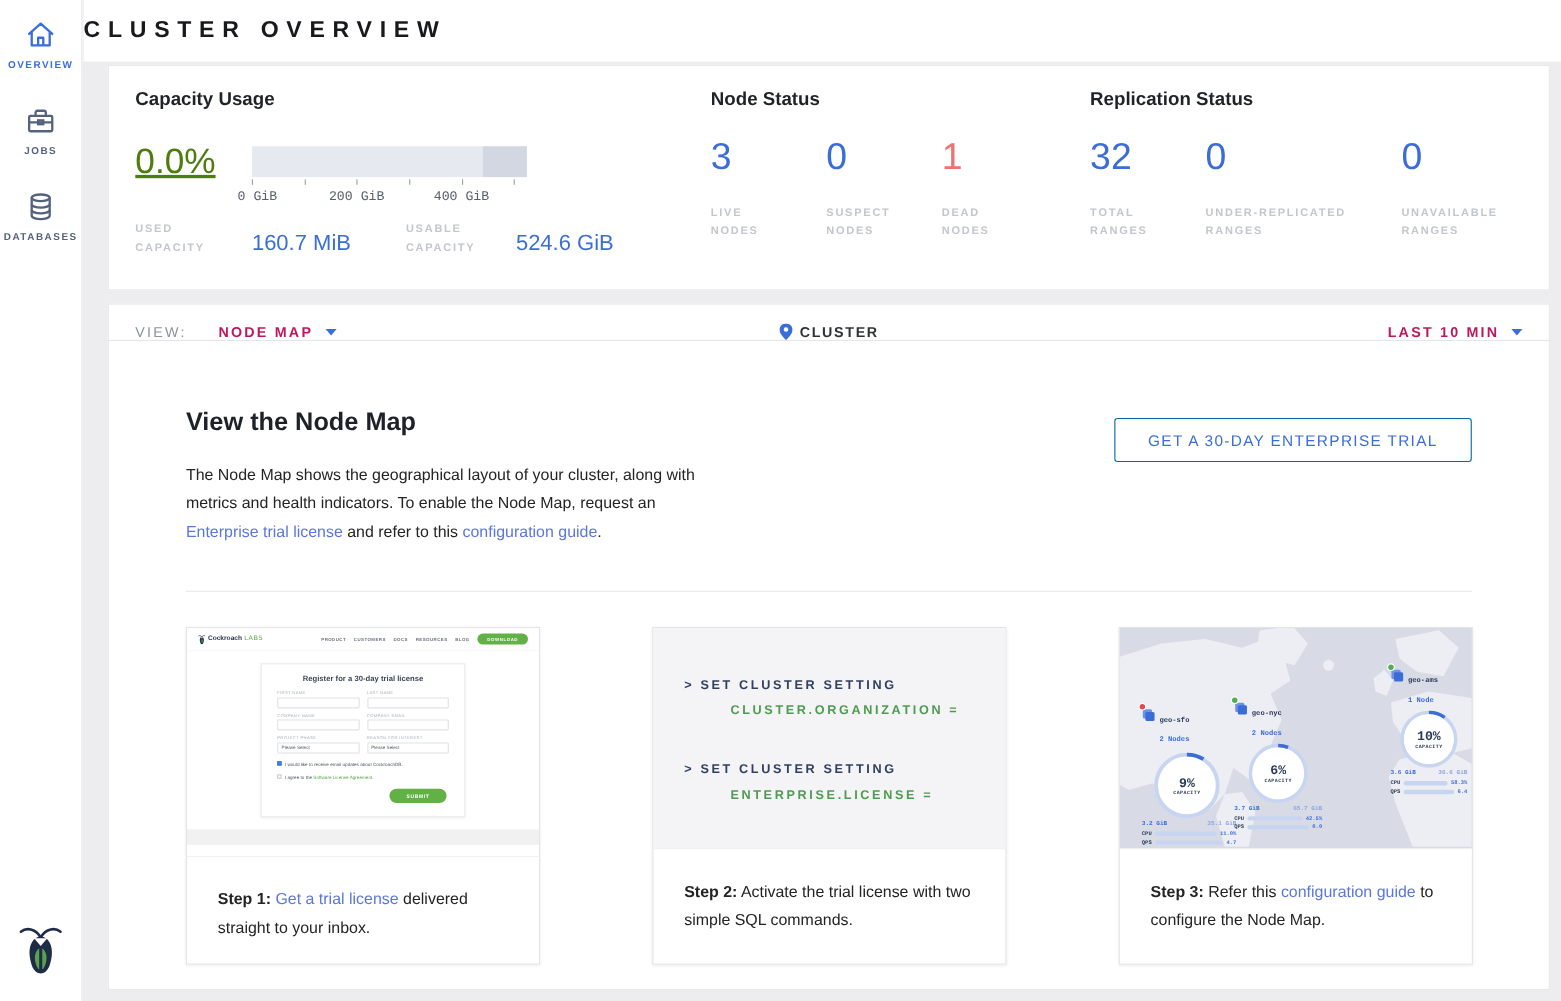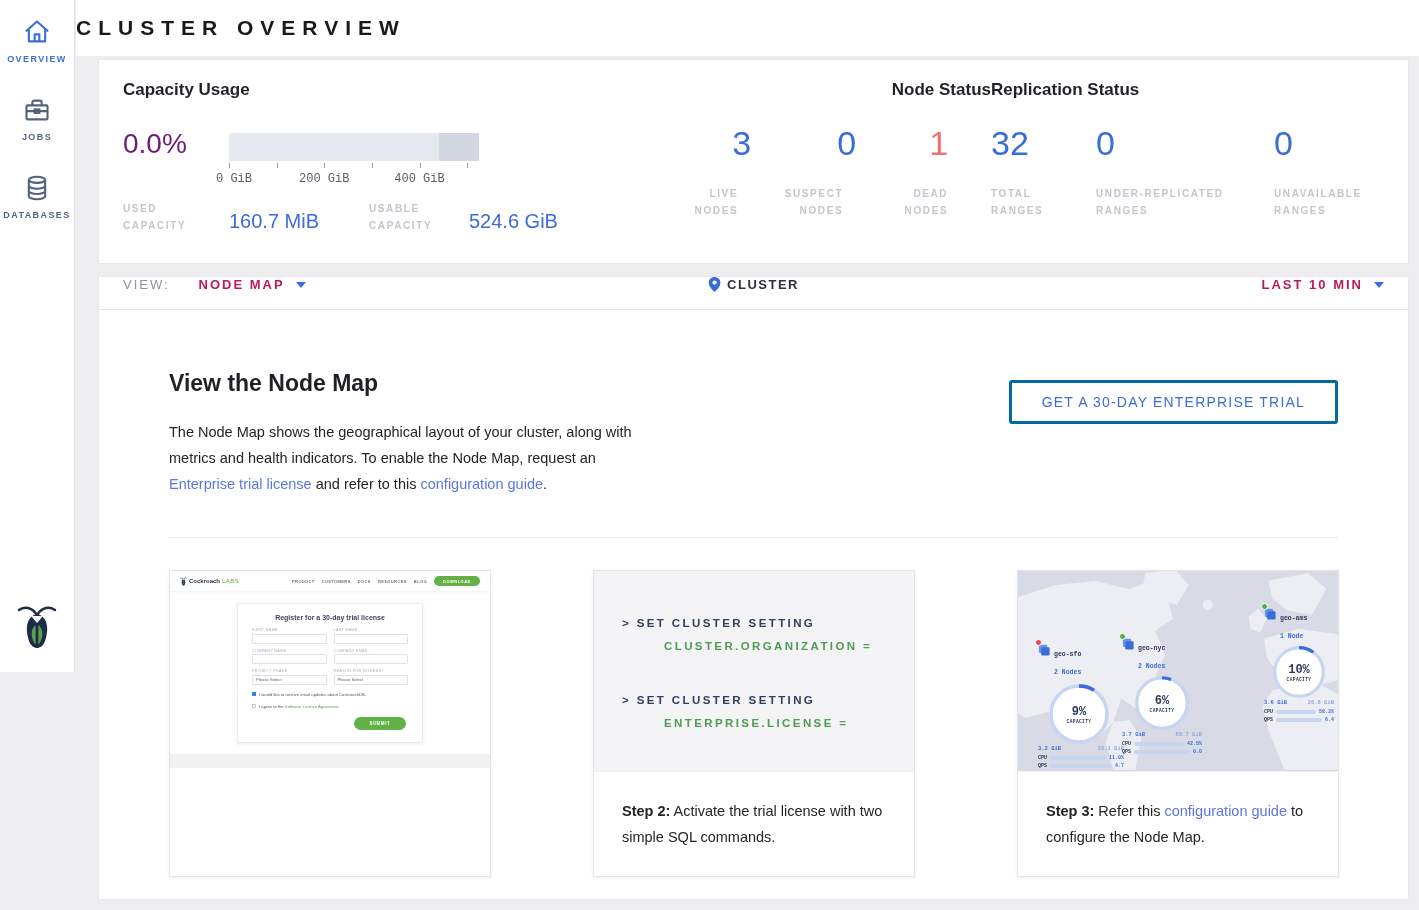--- a/index.html
+++ b/index.html
@@ -1,75 +1,75 @@
 <!DOCTYPE html>
 <html><head>
 <meta charset="utf-8">
 <style>
   * { margin:0; padding:0; box-sizing:border-box; }
   html,body { width:1419px; height:910px; overflow:hidden; }
   body { background:#ededef; font-family:"Liberation Sans", sans-serif; color:#24272c; }
 
   
-  .sidebar { position:fixed; left:0; top:0; width:75px; height:672px; background:#fff;
+  .sidebar { position:fixed; left:0; top:0; width:75px; height:910px; background:#fff;
              border-right:1px solid #e2e3e6; display:flex; flex-direction:column; align-items:center; z-index:5; }
   .nav-item { width:75px; padding:18px 0 14px; display:flex; flex-direction:column; align-items:center; cursor:pointer; }
   .nav-item svg { width:30px; height:28px; stroke:#54627e; fill:none; stroke-width:1.8; }
   .nav-item .nav-label { margin-top:8px; font-size:9px; font-weight:700; letter-spacing:1.4px; color:#54627e; }
   .nav-item.active svg { stroke:#3b6ddb; }
   .nav-item.active .nav-label { color:#3b6ddb; }
   .sidebar-logo { margin-top:auto; margin-bottom:18px; }
 
   
   .content { margin-left:76px; }
   .title-band { background:#fff; height:56px; display:flex; align-items:center; }
   .page-title { font-size:21px; font-weight:700; letter-spacing:7px; color:#17191c; }
 
   .panel { background:#fff; border:1px solid #e7e8ea; margin-left:22px; margin-right:10px; }
 
   
   .stats-panel { margin-top:3px; height:205px; display:flex; padding:20px 24px 0 24px; }
   .stat-title { font-size:17px; font-weight:600; color:#1f2227; }
   .sec-capacity { width:528px; }
   .cap-row { display:flex; margin-top:28px; }
-  .cap-pct { font-size:28px; color:#701a75; width:106px; }
+  .cap-pct { font-size:32px; color:#4d7c0f; width:106px;text-decoration:underline; }
   .cap-bar-wrap { position:relative; width:250px; margin-top:5px; }
   .cap-bar { height:28px; background:#e7e9f1; position:relative; }
   .cap-bar .cap-bar-dark { position:absolute; right:0; top:0; height:28px; width:16%; background:#d3d7e2; }
   .cap-ticks { position:relative; height:6px; margin-top:2px; }
   .cap-ticks i { position:absolute; top:0; width:1px; height:5px; background:#9aa0ab; }
   .cap-tick-labels { position:relative; height:14px; margin-top:3px; font-size:12px; color:#596069; }
   .cap-tick-labels span { position:absolute; transform:translateX(-50%); white-space:nowrap;font-family:Liberation Mono, monospace; }
   .cap-metrics { display:flex; margin-top:14px; }
   .metric-label { font-size:10px; font-weight:700; letter-spacing:1.6px; color:#c3c6cd; line-height:17px; }
   .metric-value { font-size:20px; color:#3b6dd8; align-self:flex-end; margin-bottom:1px; }
-  .sec-nodes { width:348px;text-align:right; }
+  .sec-nodes { width:348px; }
   .sec-repl { flex:1; }
   .stat-items { display:flex; margin-top:24px; }
   .stat-item .stat-num { font-size:34px; color:#3b6dd8; }
   .stat-item .stat-num.red { color:#ee7173; }
   .stat-item .stat-label { margin-top:22px; font-size:10px; font-weight:700; letter-spacing:1.6px; color:#c3c6cd; line-height:17px; width:92px; }
 
   
-  .view-bar { margin-top:12px; height:34px; display:flex; align-items:flex-start; border-bottom:1px solid #e4e5e7; position:relative; padding:0 24px;gap:30px; }
+  .view-bar { margin-top:12px; height:34px; display:flex; align-items:flex-end; border-bottom:1px solid #e4e5e7; position:relative; padding:0 24px;gap:30px; }
   .vb-left { display:flex; align-items:center; gap:9px; cursor:pointer; }
   .vb-label { font-size:13px; letter-spacing:2px; color:#8e939c; }
   .vb-value { font-size:13px; font-weight:600; letter-spacing:2px; color:#be185d;padding-left:20px; }
   .caret { display:inline-block; width:0; height:0; border-left:5px solid transparent; border-right:5px solid transparent; border-top:6px solid #3b6dd8; margin-left:2px; }
   .vb-center { position:absolute; left:50%; transform:translateX(-50%); display:flex; align-items:center; gap:7px; }
   .vb-scope { font-size:13px; font-weight:600; letter-spacing:1.5px; color:#2e3237; }
   .vb-right { margin-left:auto; display:flex; align-items:center; gap:9px; cursor:pointer; }
 
   
   .main-panel { border-top:none; height:590px; }
   .nm-header { display:flex; justify-content:space-between; padding:60px 70px 0 70px; }
   .nm-heading { font-size:23px; font-weight:600; color:#1e2126; }
   .nm-desc { margin-top:22px; width:478px; font-size:14.5px; line-height:26px; color:#242424; }
   a.link { color:#5b77dd; text-decoration:none; cursor:pointer; }
-  .trial-btn { align-self:flex-start; margin-top:10px; background:#fff; border:3px solid #0369a1; border-radius:3px;
+  .trial-btn { align-self:flex-start; margin-top:10px; background:#fff; border:1px solid #0369a1; border-radius:3px;
                padding:11px 30px; font-family:"Liberation Sans",sans-serif; font-size:14px; letter-spacing:1.2px; color:#3b6dd8; cursor:pointer; }
   .divider { height:1px; background:#e7e7e9; margin:40px 70px 0 70px; }
 
   .cards { display:flex; justify-content:space-between; padding:32px 69px 0 70px; }
   .card { width:322px; height:307px; background:#fff; border:1px solid #e3e4e7; box-shadow:0 1px 3px rgba(0,0,0,.07); display:flex; flex-direction:column; }
   .card-media { height:200px; position:relative; overflow:hidden; }
   .card-caption { flex:1; padding:26px 26px 0 28px; font-size:14.5px; line-height:26px; color:#242424; border-top:1px solid #f0f0f1; }
   .step-bold { font-weight:700; }
 
   
@@ -318,20 +318,24 @@
                 <span>I would like to receive email updates about CockroachDB.</span>
               </div>
             <div class="ms-check">
                 <span class="ms-box"></span>
                 <span><span>I agree to the </span><span class="ms-link-green">Software License Agreement.</span></span>
               </div>
             <div class="ms-submit">SUBMIT</div>
           </div>
           <div class="ms-footer"></div>
         </div>
+        <div class="card-caption">
+          <span class="step-bold">Step 1:</span>
+          <a class="link">Get a trial license</a><span> delivered straight to your inbox.</span>
+        </div>
       </div>
 
       <div class="card">
         <div class="card-media code-area">
           <div class="code-line">&gt; SET CLUSTER SETTING</div>
           <div class="code-arg">CLUSTER.ORGANIZATION =</div>
           <div class="code-line">&gt; SET CLUSTER SETTING</div>
           <div class="code-arg">ENTERPRISE.LICENSE =</div>
         </div>
         <div class="card-caption">

